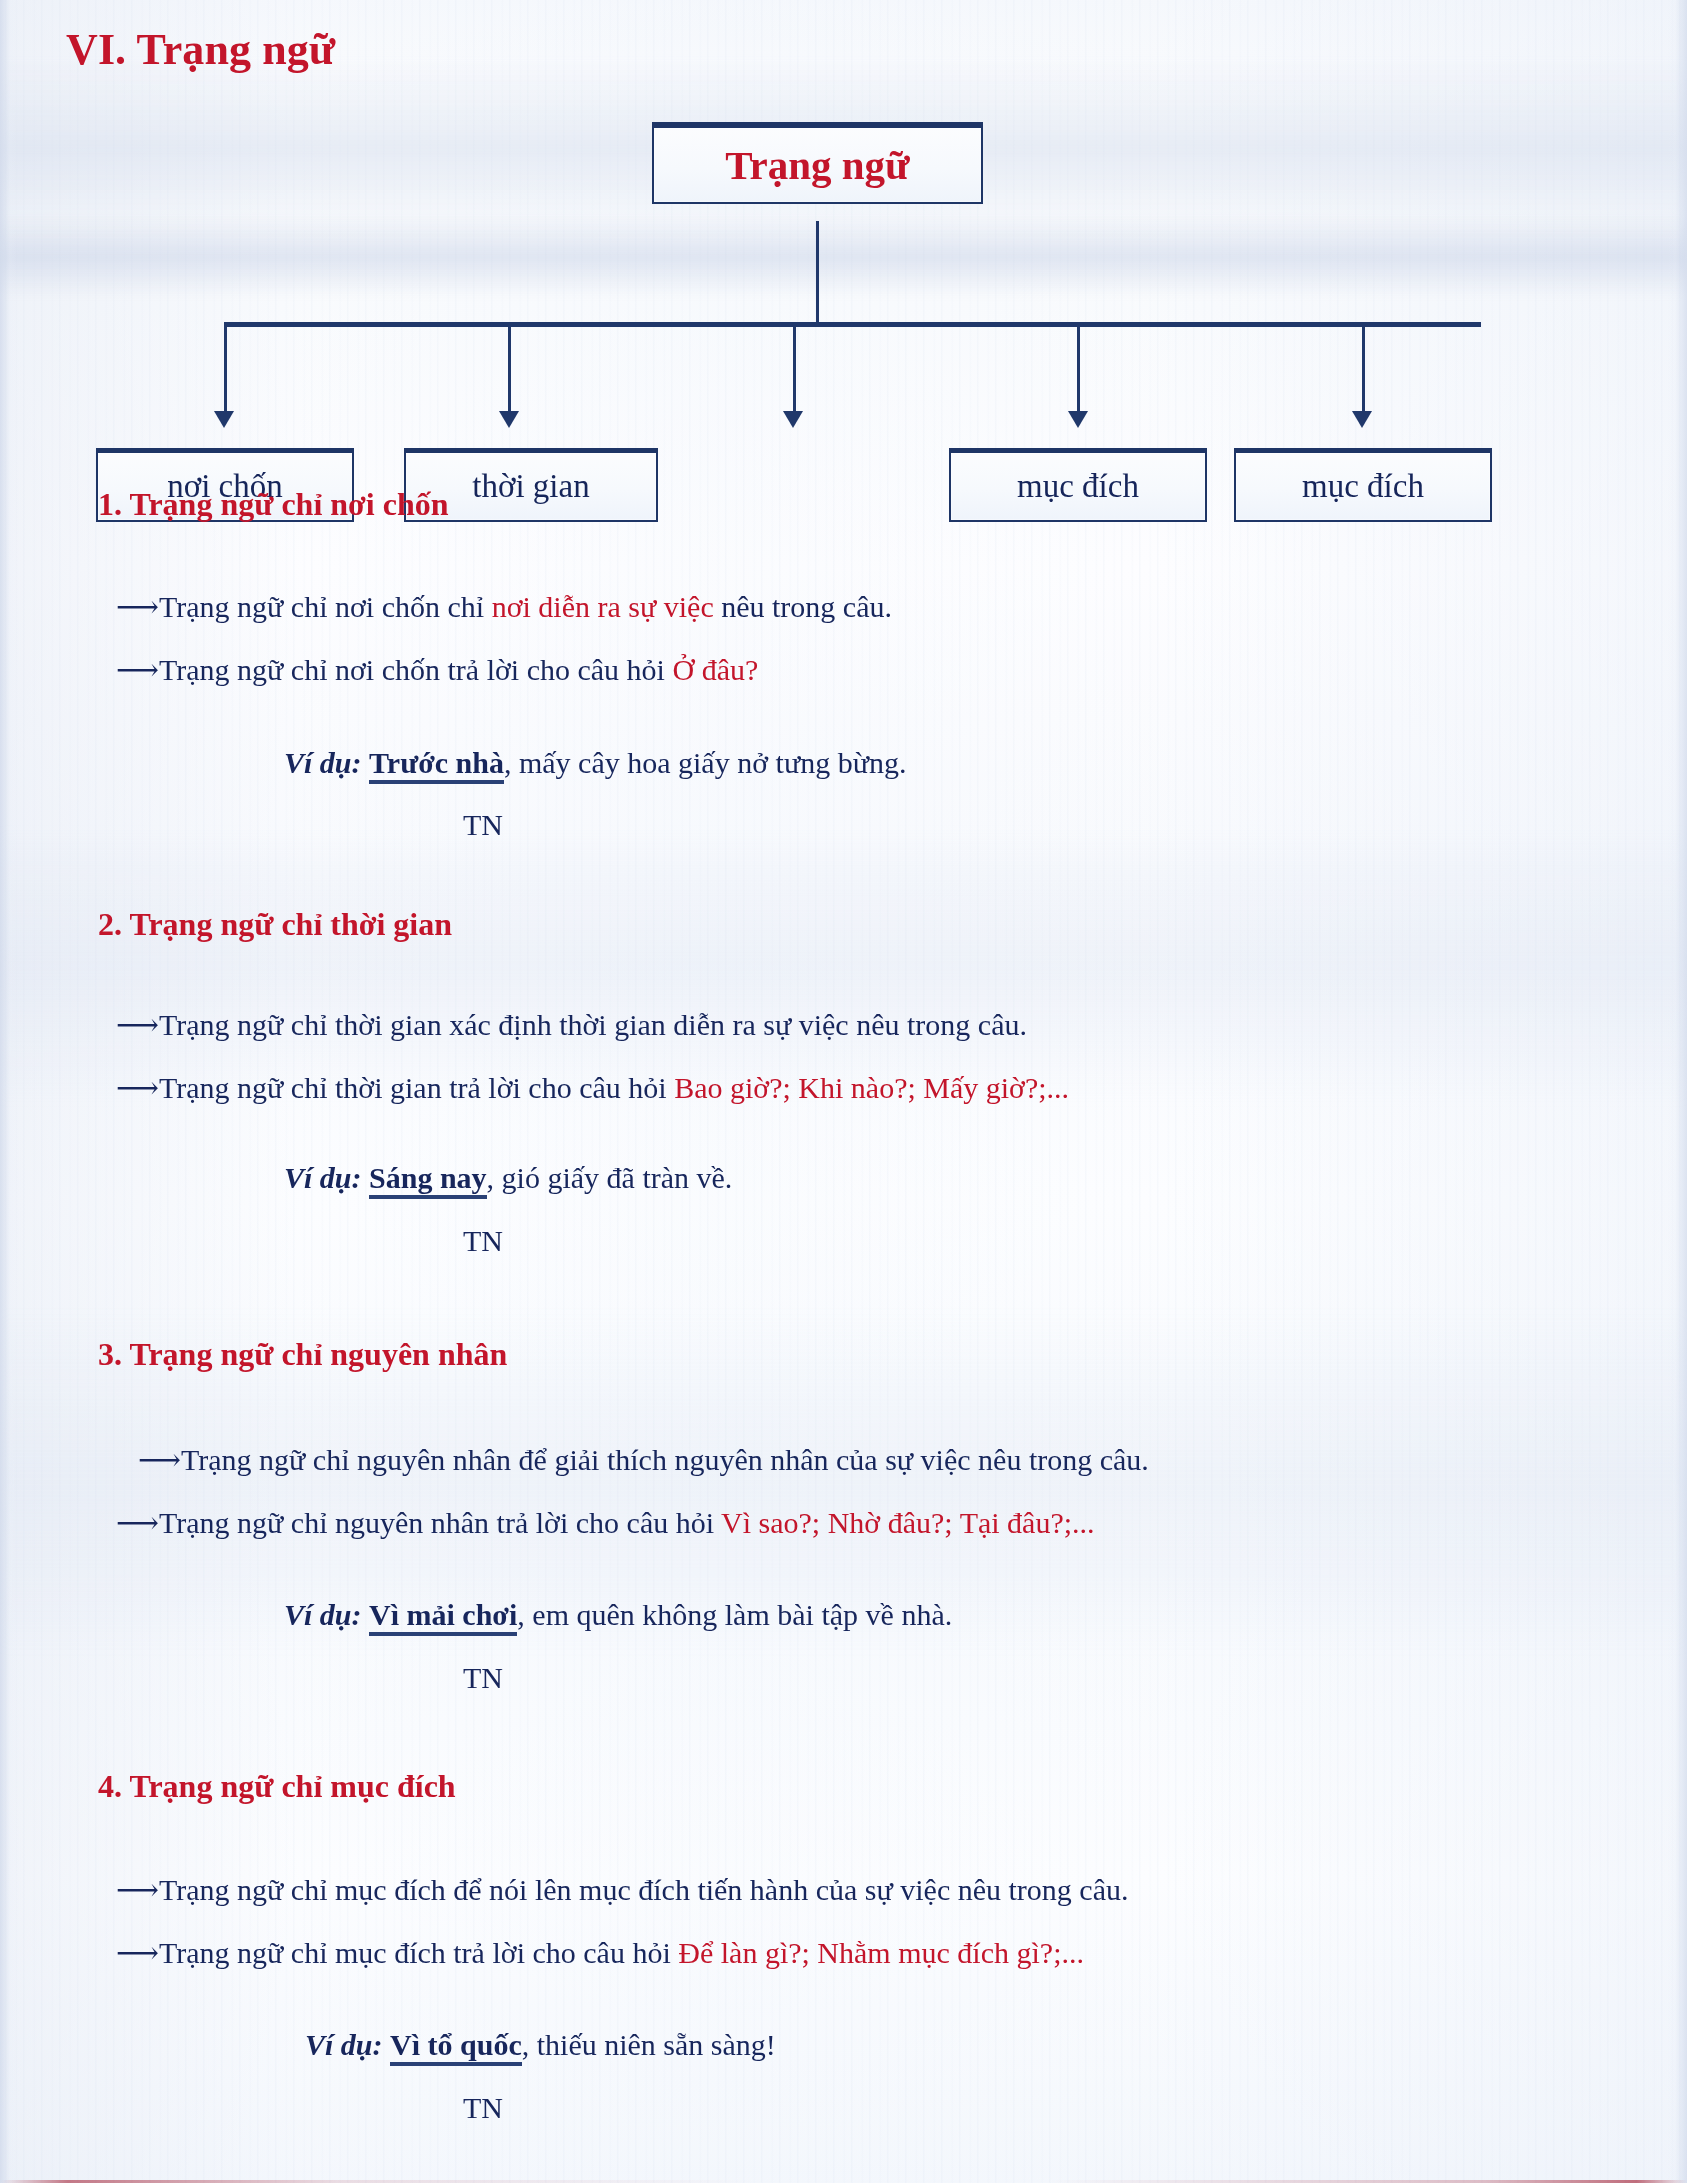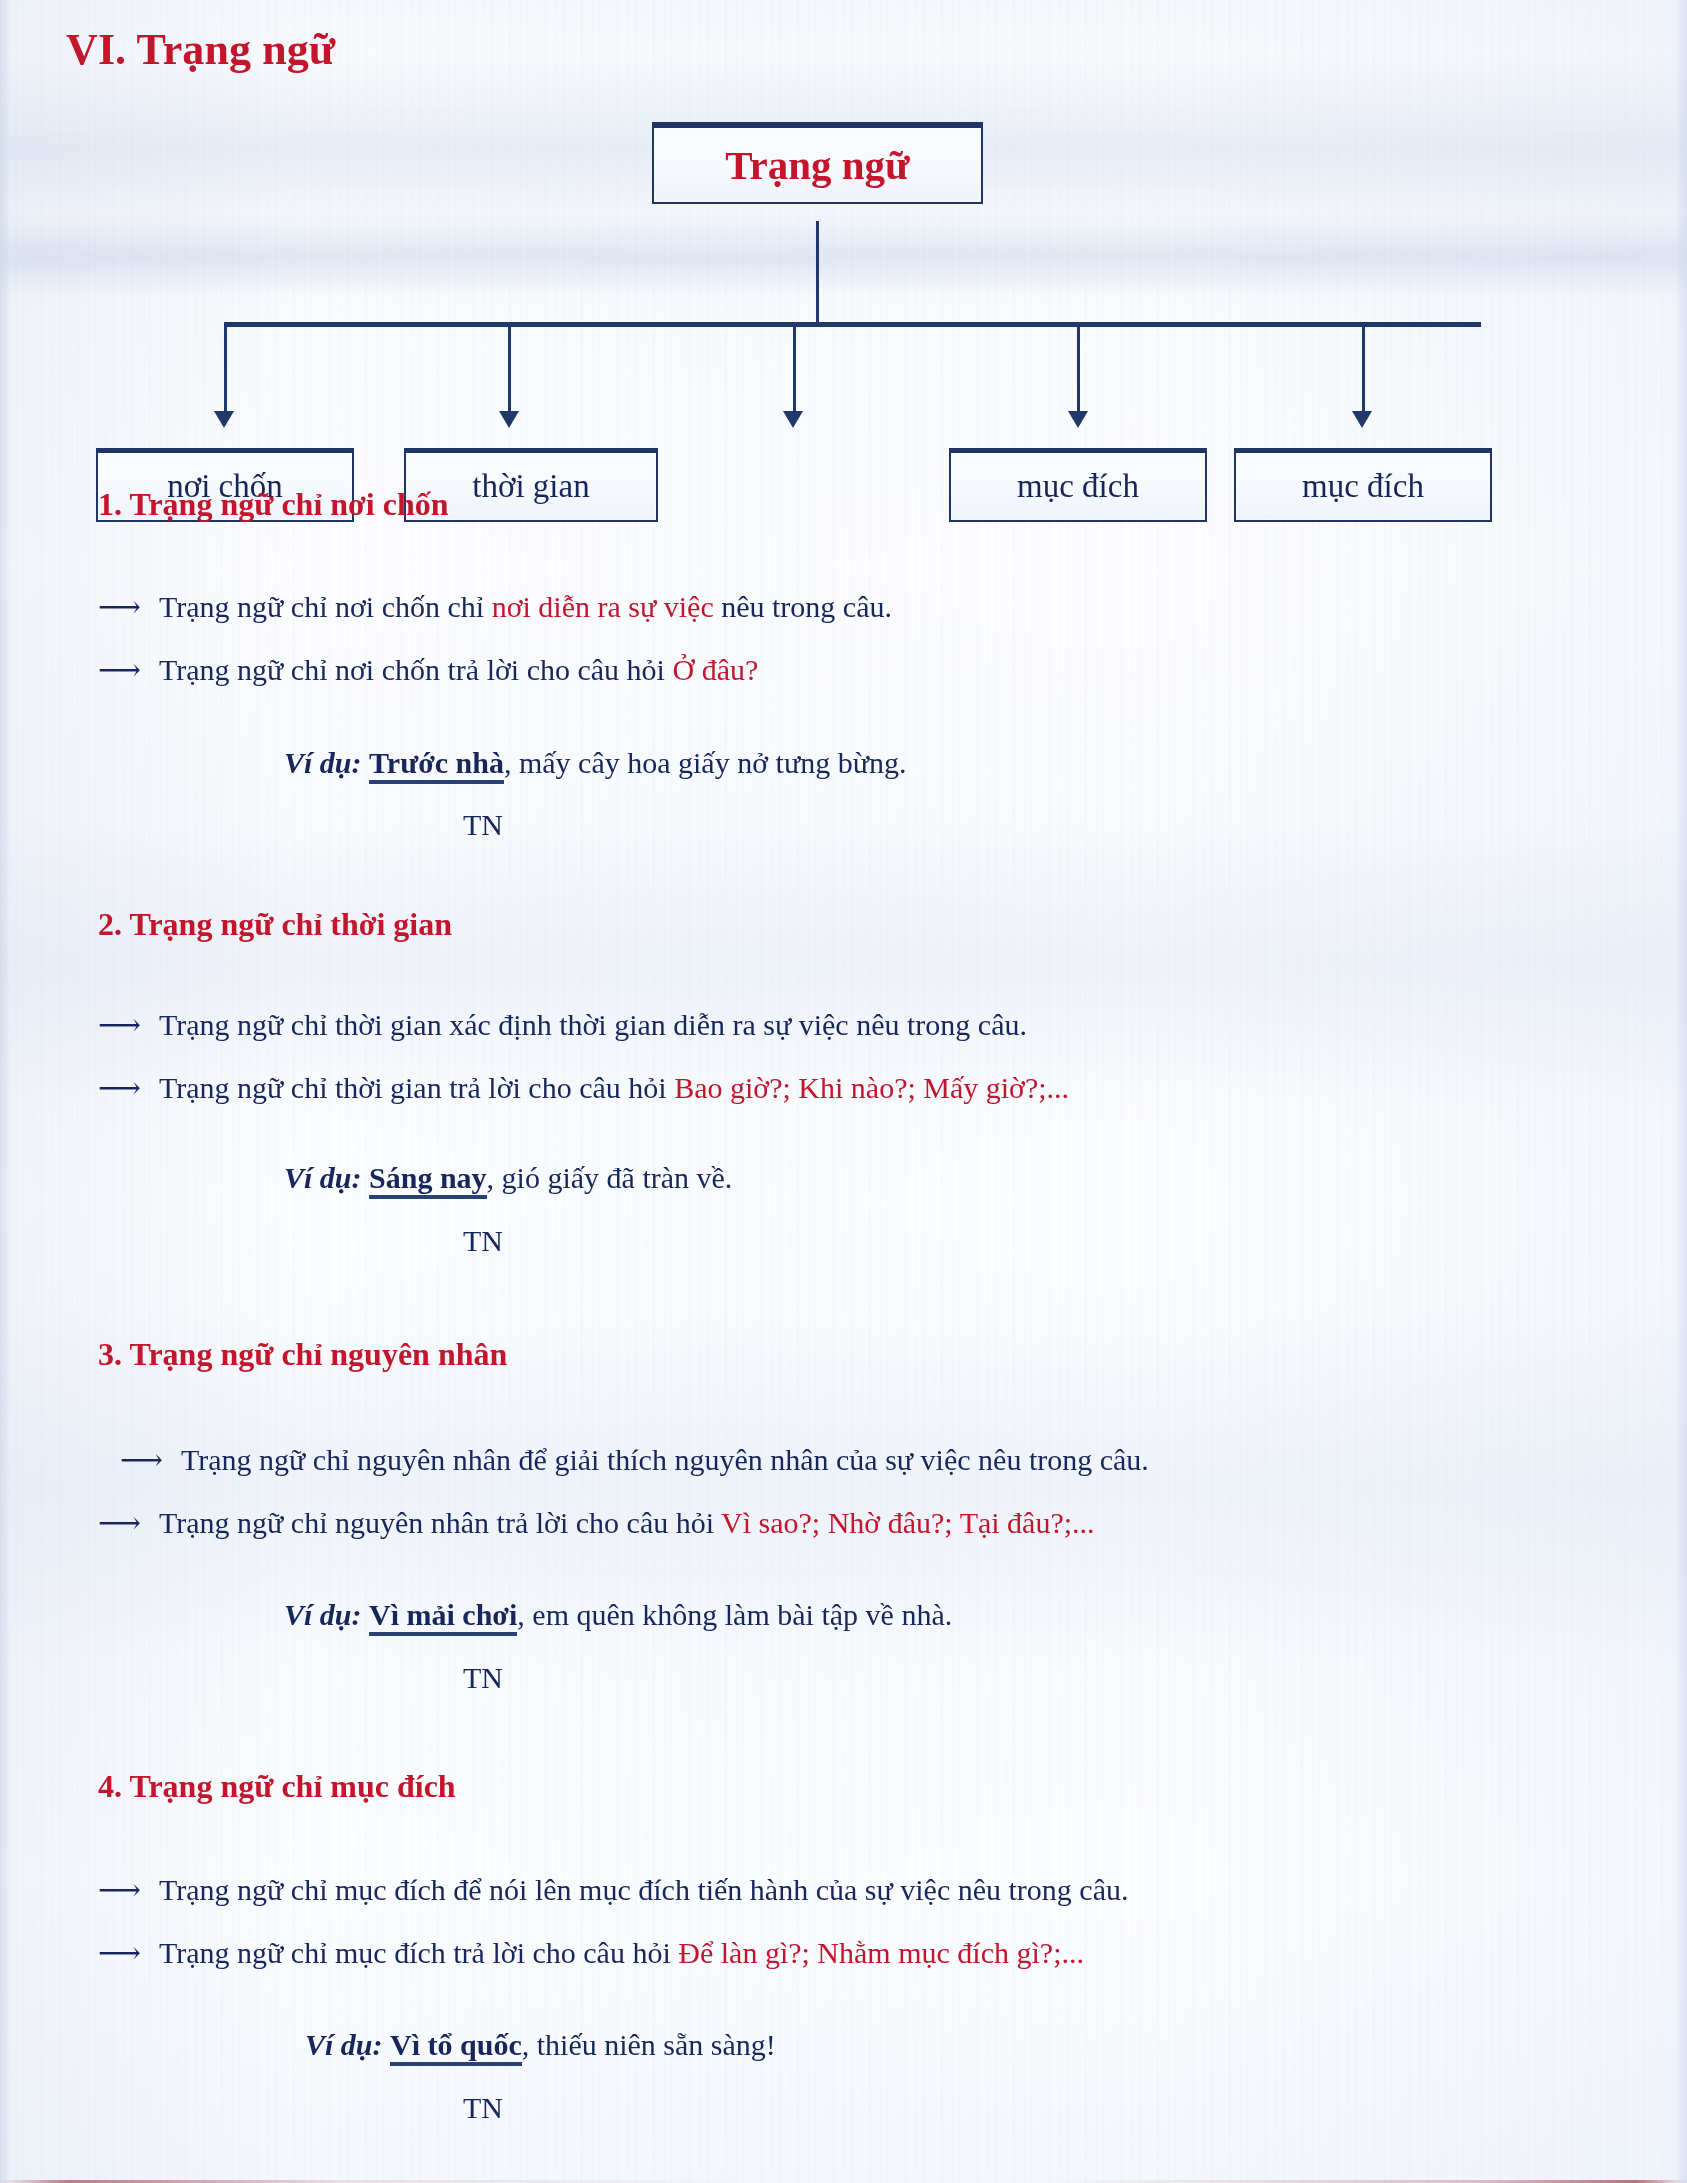--- a/index.html
+++ b/index.html
@@ -72,20 +72,21 @@
   }
   .edge-bottom-red {
     position: absolute;
     left: 0; right: 0; bottom: 0; height: 3.3px;
     background: linear-gradient(90deg, rgba(160,20,40,0.0) 0%, rgba(160,20,40,0.55) 4%, rgba(160,20,40,0.12) 20%, rgba(160,20,40,0.0) 45%, rgba(160,20,40,0.0) 62%, rgba(160,20,40,0.25) 88%, rgba(160,20,40,0.6) 97%, rgba(160,20,40,0.0) 100%);
   }
 
   .page {
     position: absolute;
     inset: 0;
+    text-align: right;
   }
 
   
   .doc-title {
     position: absolute;
     left: 66px;
     top: 24px;
     font-size: 44px;
     font-weight: bold;
     color: #c3152b;

